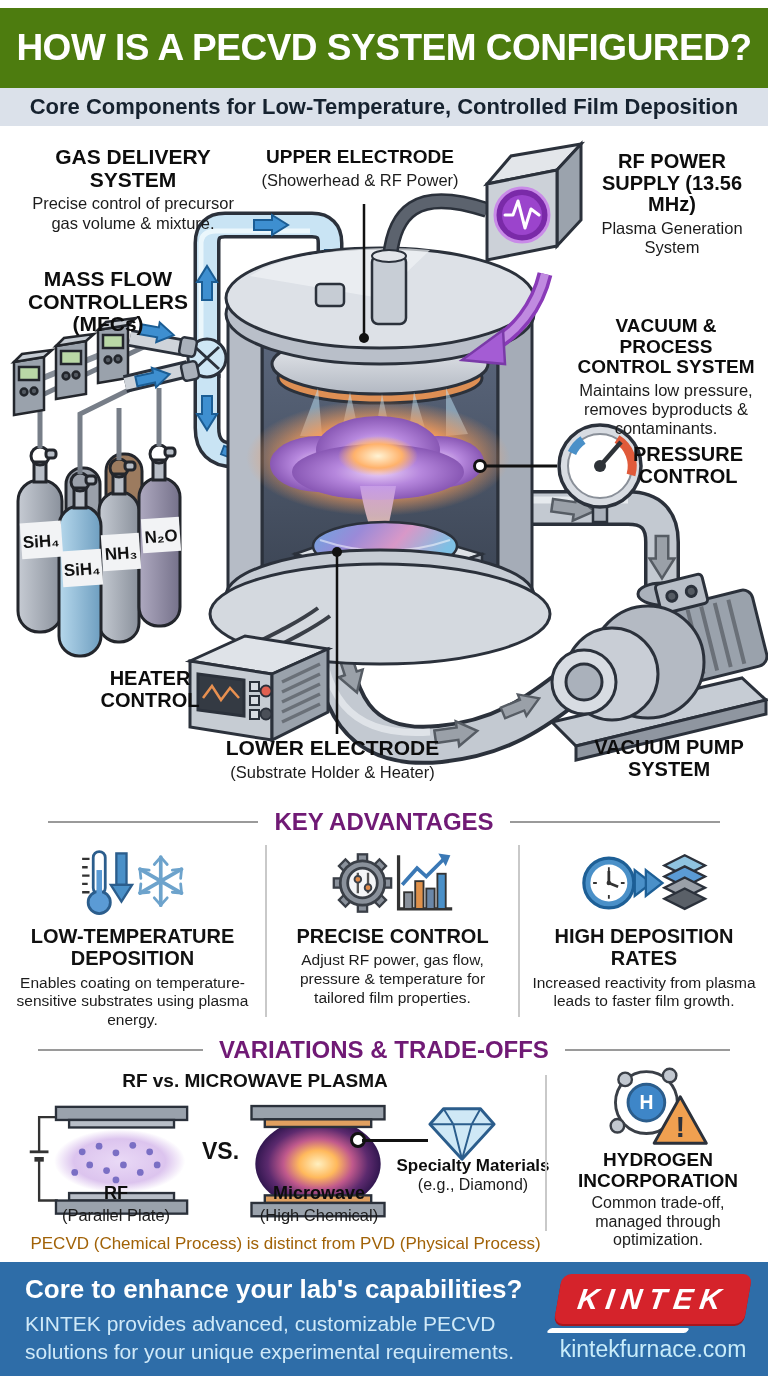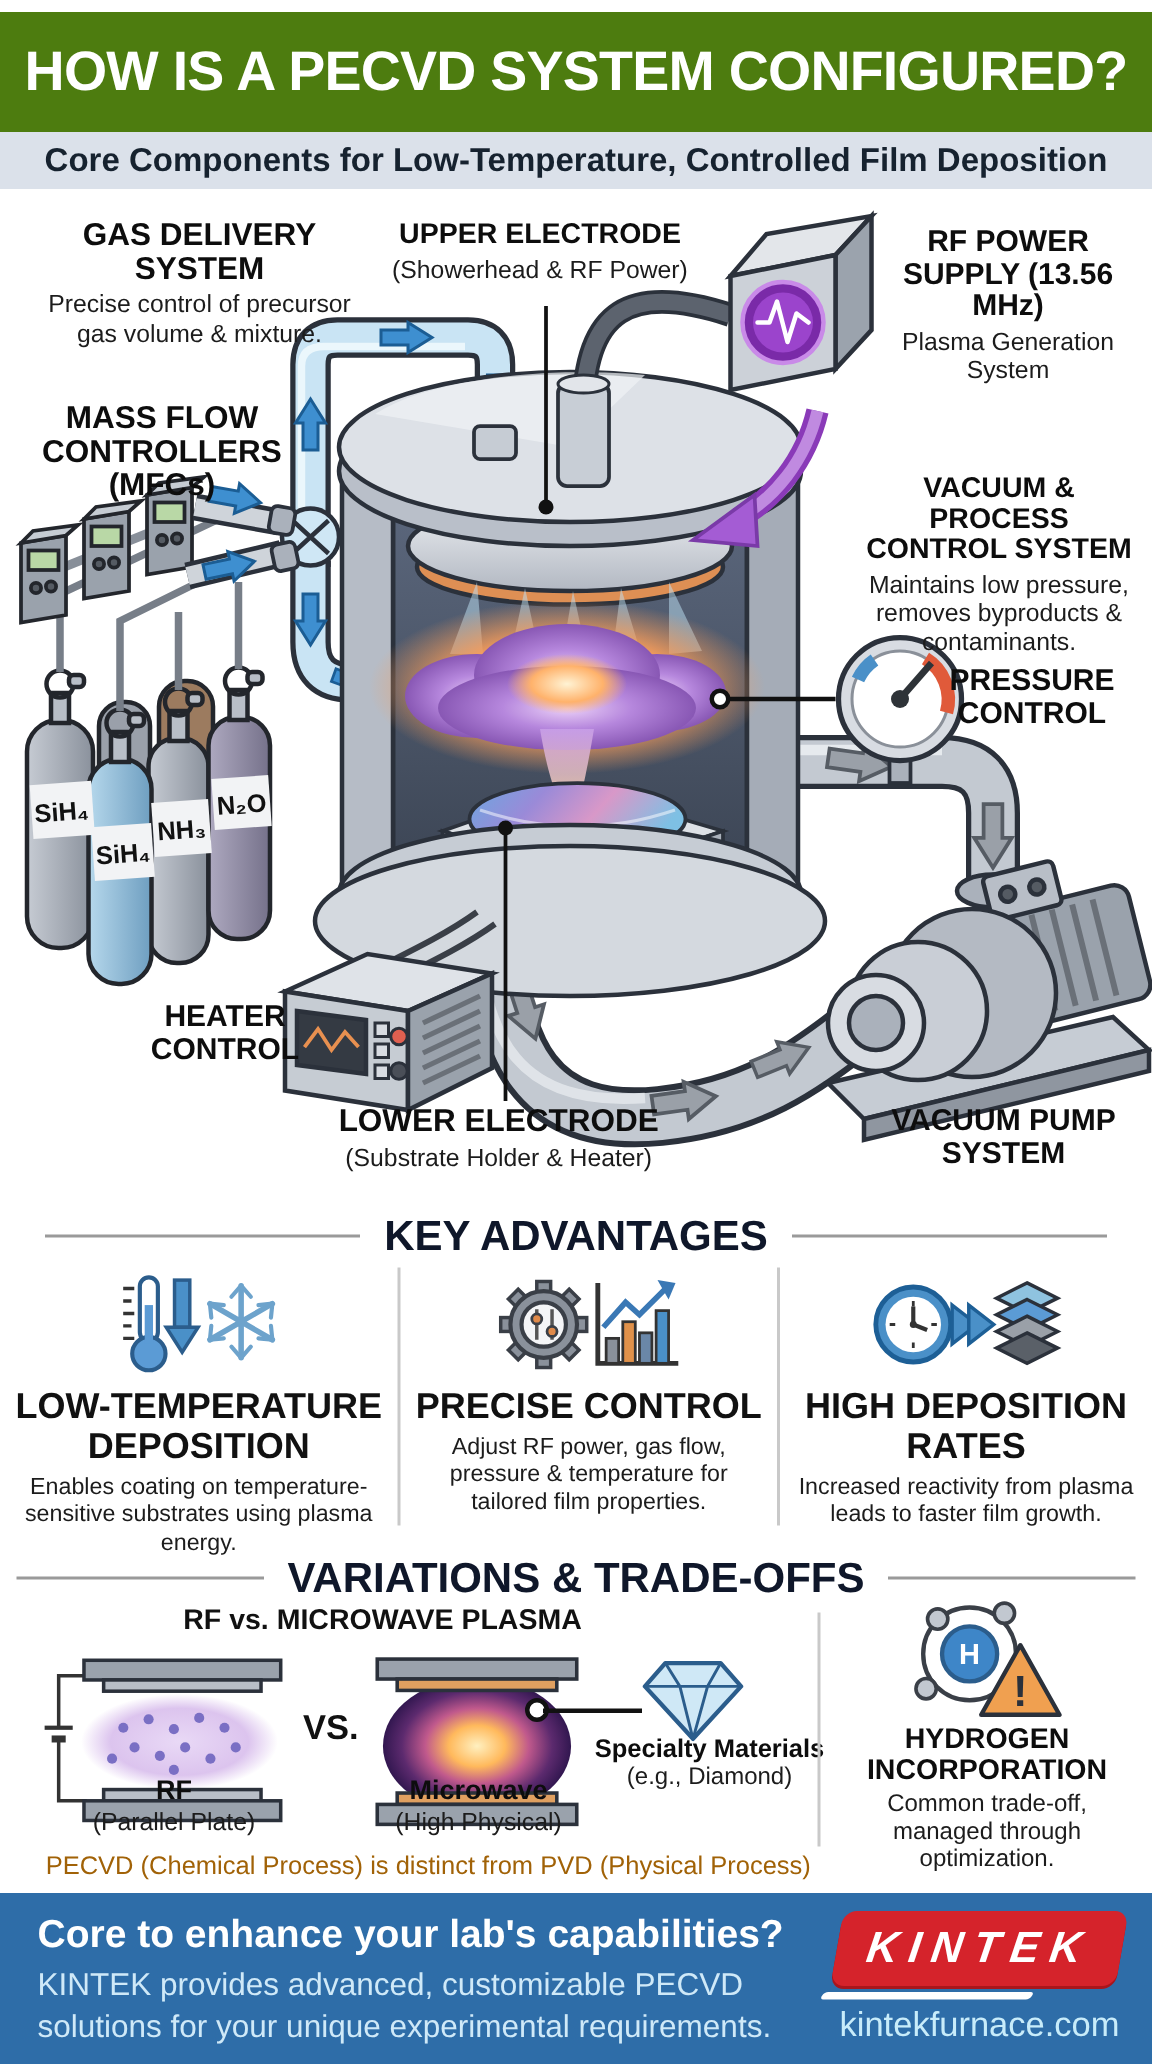--- a/index.html
+++ b/index.html
@@ -30,29 +30,29 @@
   .lbl-heater{left:92px;top:668px;width:116px;}
   .lbl-heater .t{font-size:20px;}
   .lbl-lower{left:160px;top:737px;width:345px;}
   .lbl-lower .t{font-size:21px;}
   .lbl-pump{left:590px;top:737px;width:158px;}
   .lbl-pump .t{font-size:20px;}
   .art{position:absolute;left:0;top:126px;width:768px;height:676px;}
   
   .sechead{position:absolute;left:0;width:768px;display:flex;align-items:center;justify-content:center;gap:16px;}
   .sechead .rule{height:2px;background:#9a9a9a;}
-  .sechead .ht{font-size:28px;font-weight:bold;color:#0f172a;white-space:nowrap;}
+  .sechead .ht{font-size:24px;font-weight:bold;color:#701a75;white-space:nowrap;}
   
   .adv-grid{position:absolute;left:0;top:845px;width:768px;height:180px;}
   .adv-col{position:absolute;top:0;height:172px;text-align:center;}
   .adv-col.c1{left:0;width:265px;}
   .adv-col.c2{left:267px;width:251px;border-left:2px solid #c9c9c9;border-right:2px solid #c9c9c9;margin-left:-2px;}
   .adv-col.c3{left:520px;width:248px;}
   .adv-icon{height:76px;display:flex;align-items:center;justify-content:center;}
-  .adv-title{font-size:24px;font-weight:bold;line-height:1.12;margin-top:4px;}
+  .adv-title{font-size:20px;font-weight:bold;line-height:1.12;margin-top:4px;}
   .adv-desc{font-size:15.5px;line-height:1.2;margin-top:4px;padding:0 12px;color:#1c1c1c;}
   
   .var-sub{position:absolute;left:112px;top:1070px;width:286px;text-align:center;font-size:19px;font-weight:bold;}
   .vs{position:absolute;left:202px;top:1138px;font-size:23px;font-weight:bold;}
   .svg-abs{position:absolute;}
   .leader-line{position:absolute;left:362px;top:1139px;width:66px;height:3px;background:#111;}
   .leader-dot{position:absolute;left:350px;top:1132px;width:10px;height:10px;border-radius:50%;
               background:#fff;border:3px solid #111;}
   .lbl-specialty{left:396px;top:1157px;width:154px;}
   .lbl-specialty .t{font-size:17px;}
@@ -580,21 +580,21 @@
     <div class="t">Specialty Materials</div>
     <div class="d">(e.g., Diamond)</div>
   </div>
 
   <div class="dlbl ctr lbl-rfplate">
     <div class="t">RF</div>
     <div class="d">(Parallel Plate)</div>
   </div>
   <div class="dlbl ctr lbl-mw">
     <div class="t">Microwave</div>
-    <div class="d">(High Physical)</div>
+    <div class="d">(High Chemical)</div>
   </div>
 
   <div class="var-divider"></div>
 
   <svg class="svg-abs" style="left:600px;top:1060px;" width="116" height="90" viewBox="0 0 120 93">
     <circle cx="48" cy="44" r="32" fill="none" stroke="#3a3f47" stroke-width="3"></circle>
     <circle cx="26" cy="20" r="7" fill="#c2c8d0" stroke="#3a3f47" stroke-width="2.5"></circle>
     <circle cx="72" cy="16" r="7" fill="#c2c8d0" stroke="#3a3f47" stroke-width="2.5"></circle>
     <circle cx="18" cy="68" r="7" fill="#c2c8d0" stroke="#3a3f47" stroke-width="2.5"></circle>
     <circle cx="48" cy="44" r="19" fill="#3e86c8" stroke="#2b5d8c" stroke-width="3"></circle>

